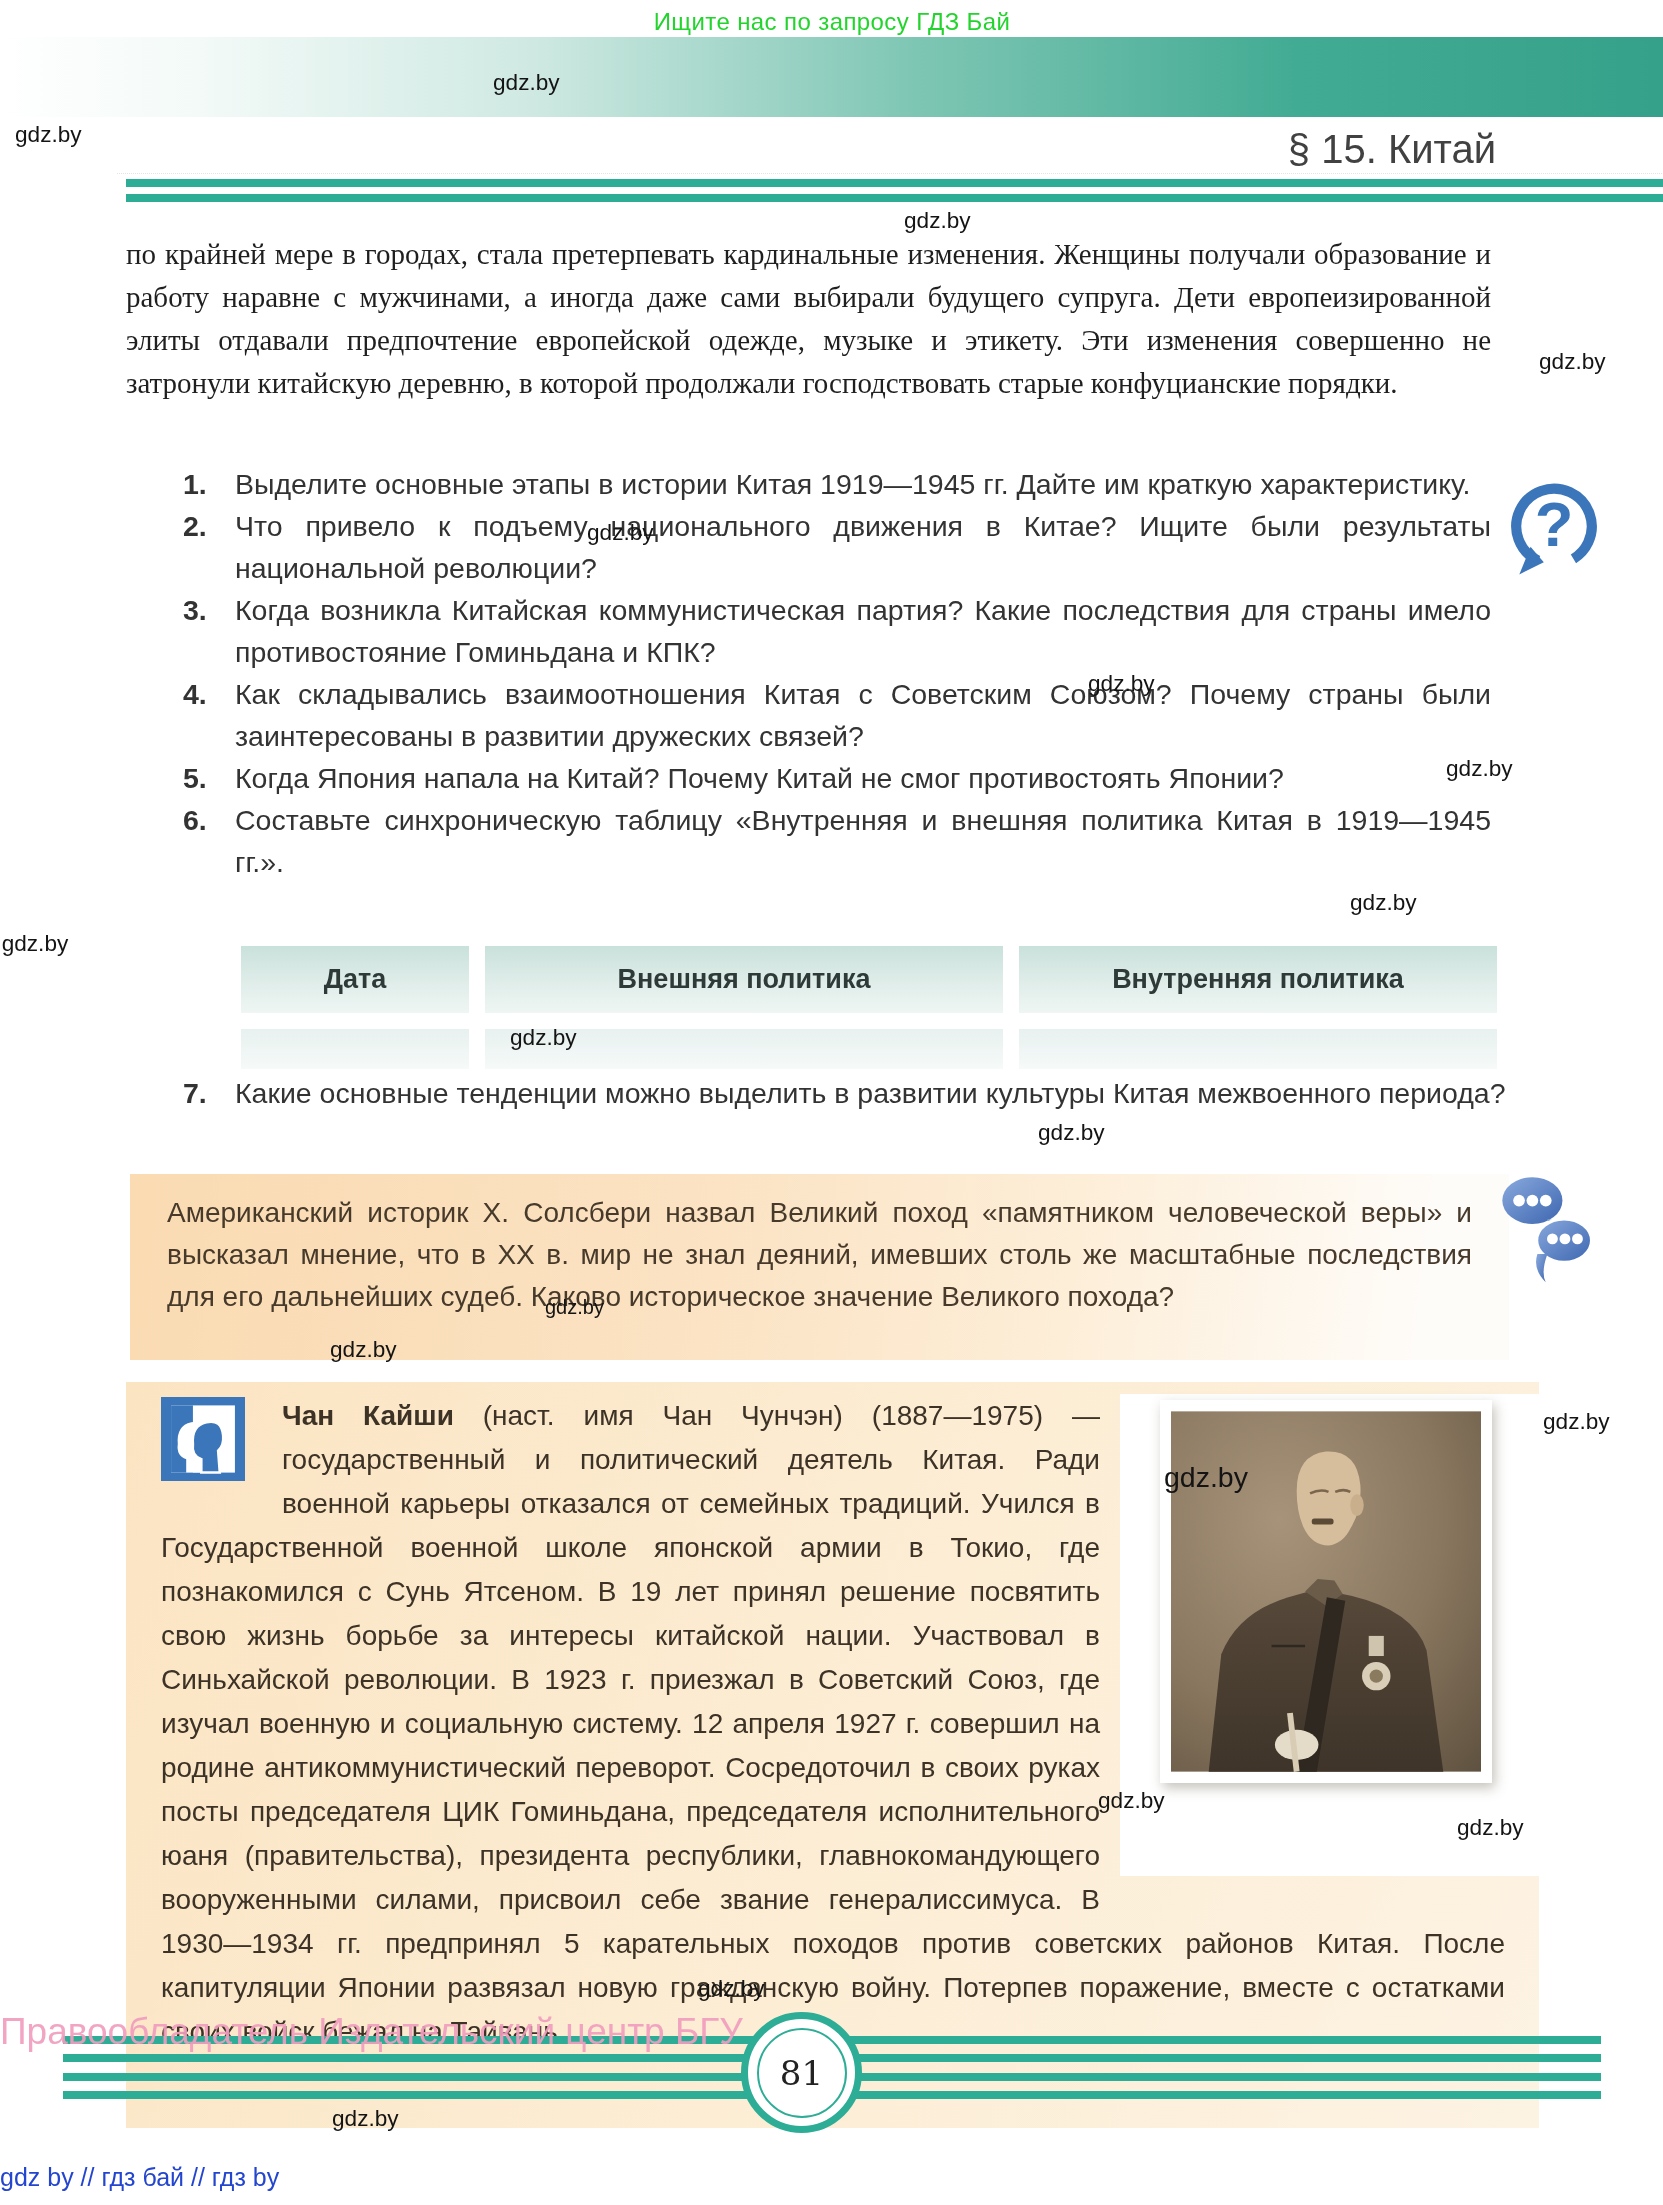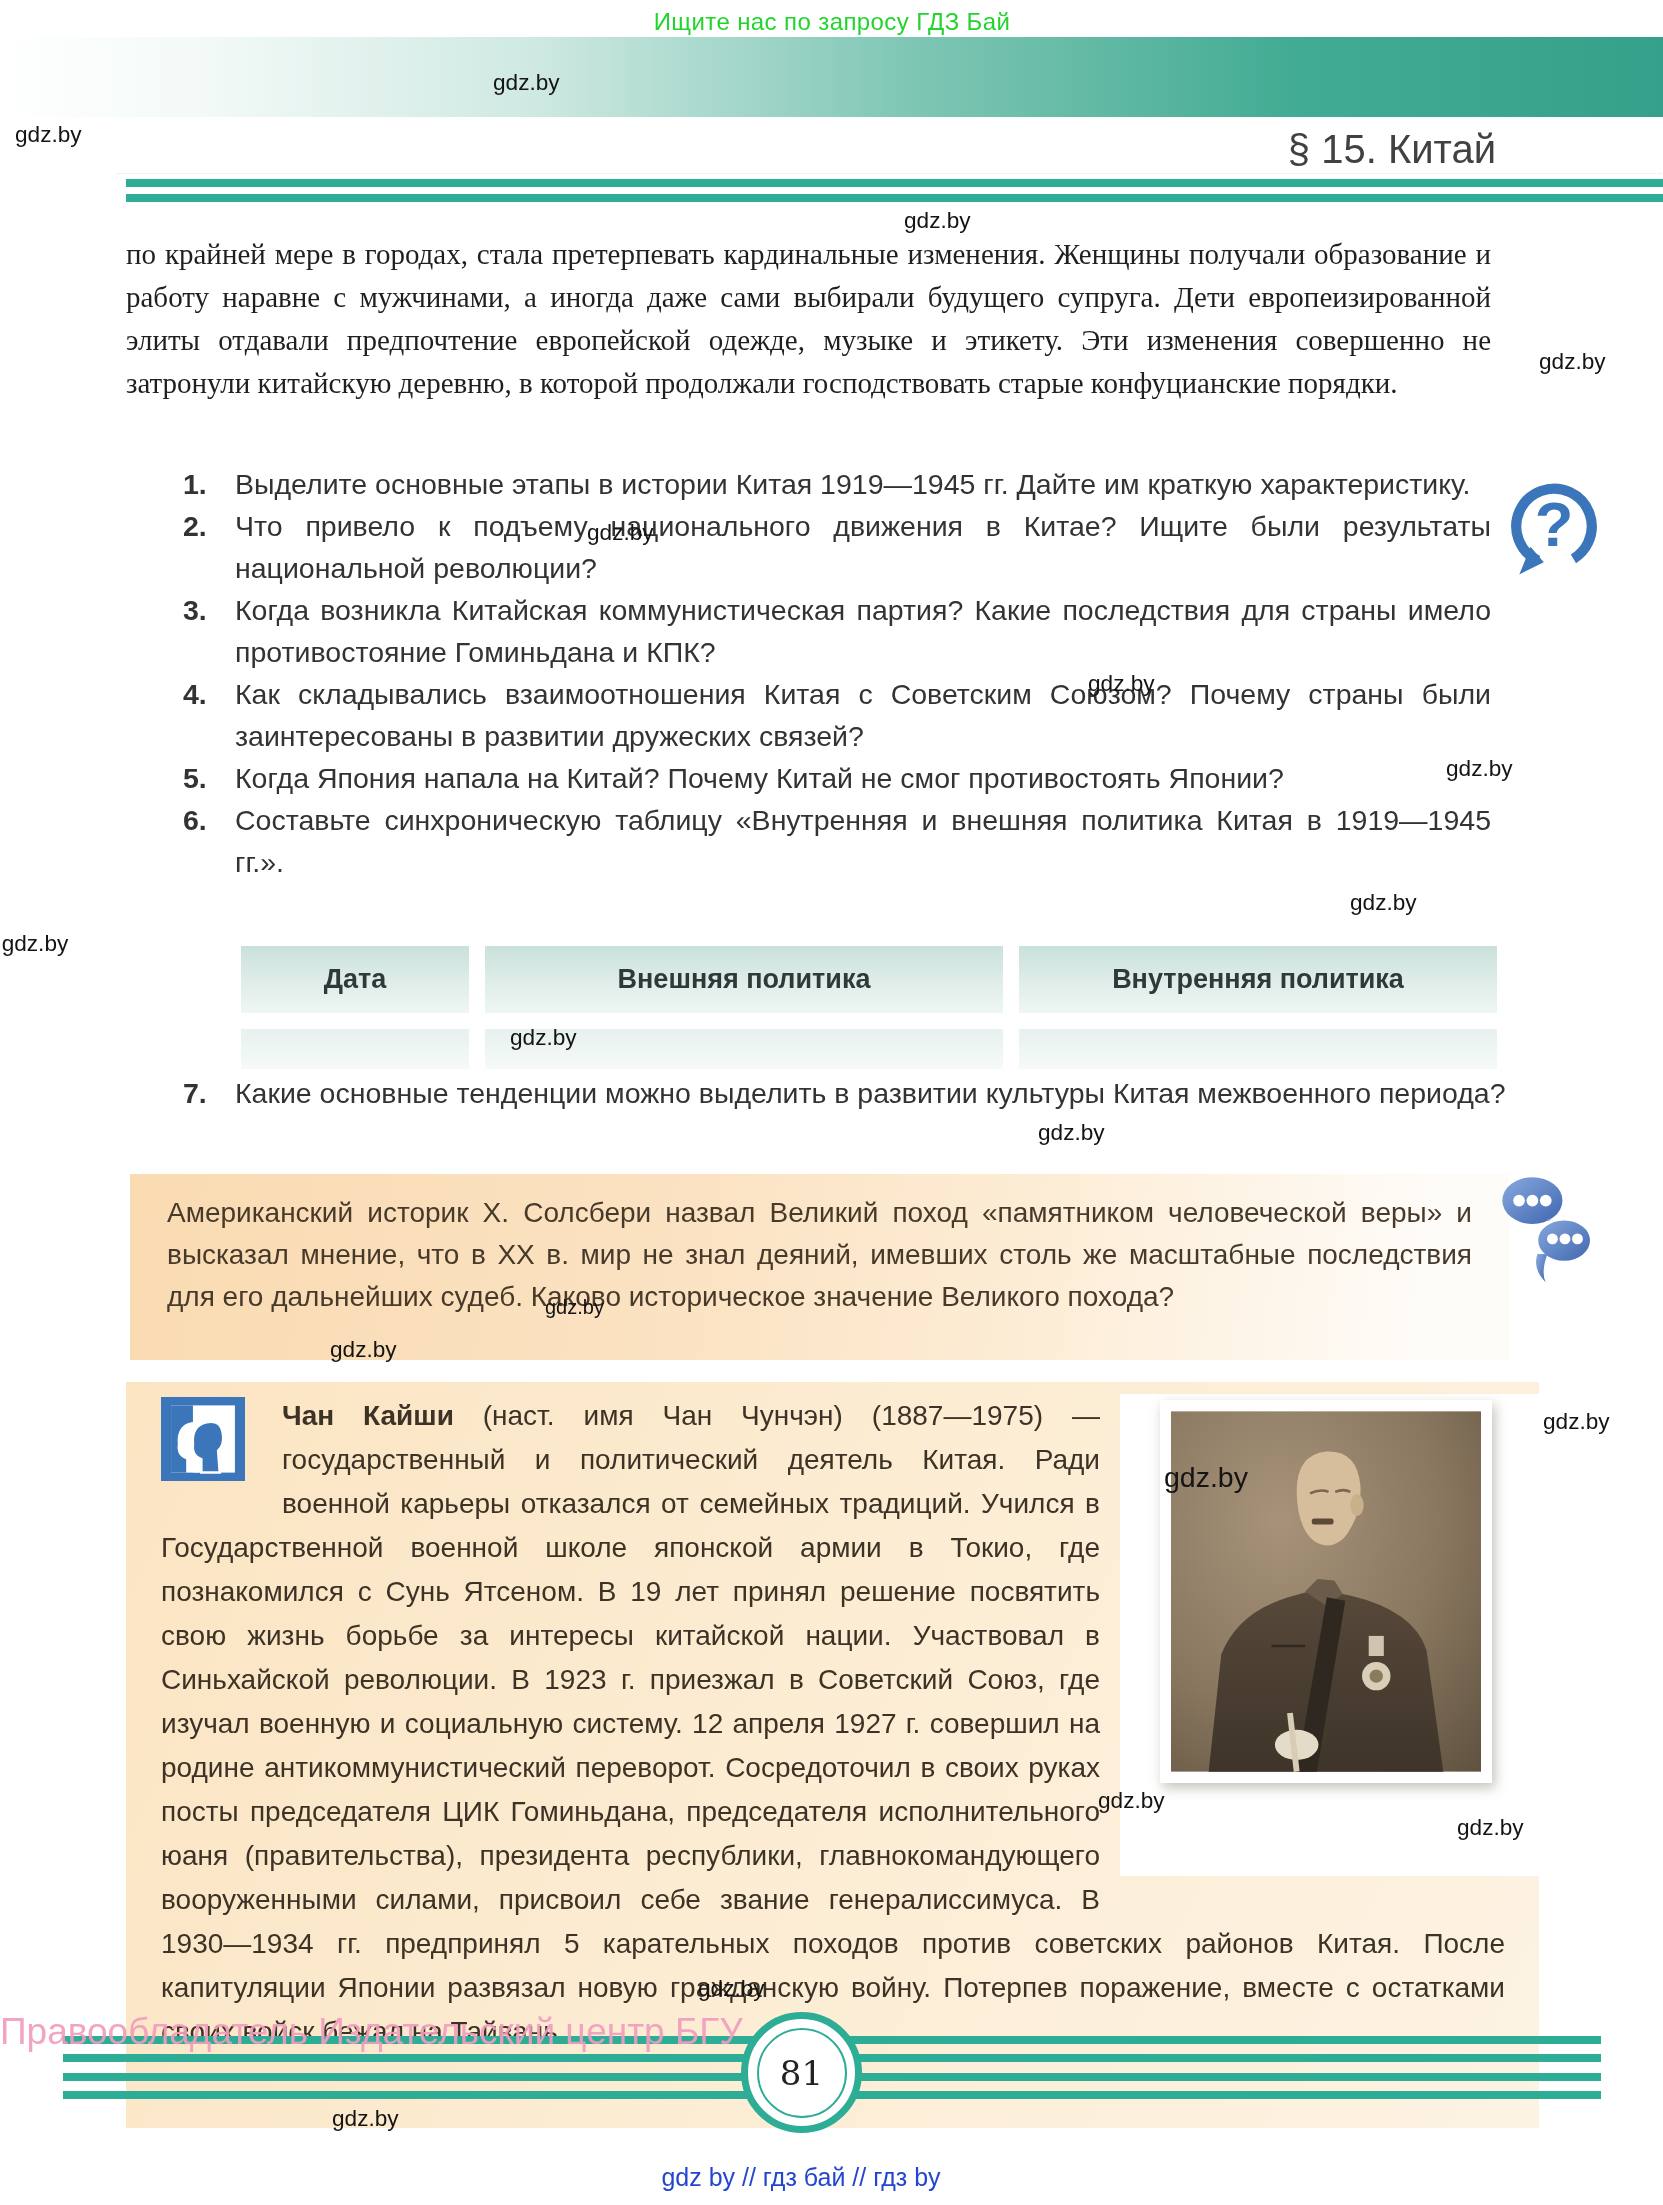--- a/index.html
+++ b/index.html
@@ -46,21 +46,21 @@
   .pink{position:absolute;top:2011px;left:0;width:1602px;text-align:left;
         font-size:37px;color:rgba(241,156,190,.92);z-index:6;}
   .fl{position:absolute;left:63px;right:63px;height:8.4px;background:#2ead96;z-index:2;}
   .fl.a1{top:2036px;} .fl.a2{top:2054px;} .fl.b1{top:2073px;} .fl.b2{top:2091px;}
   .pcircle{position:absolute;top:2012px;left:741px;width:107px;height:107px;
            border:7.5px solid #2ead96;border-radius:50%;background:#fff;z-index:4;
            display:flex;align-items:center;justify-content:center;}
   .pcircle-inner{width:86px;height:86px;border:2.5px solid #2ead96;border-radius:50%;
            display:flex;align-items:center;justify-content:center;
            font-family:"DejaVu Serif",serif;font-size:34px;color:#222;}
-  .blue-links{position:absolute;top:2163px;left:0;width:1602px;text-align:center;
+  .blue-links{position:absolute;top:2163px;left:0;width:1602px;
               font-size:25px;color:#2446cf;}
   .wm{position:absolute;font-size:22.6px;color:#141414;z-index:8;white-space:nowrap;}
 </style>
 </head>
 <body>
 
 <div class="page">
 
   <div class="banner">Ищите нас по запросу ГДЗ Бай</div>
 

